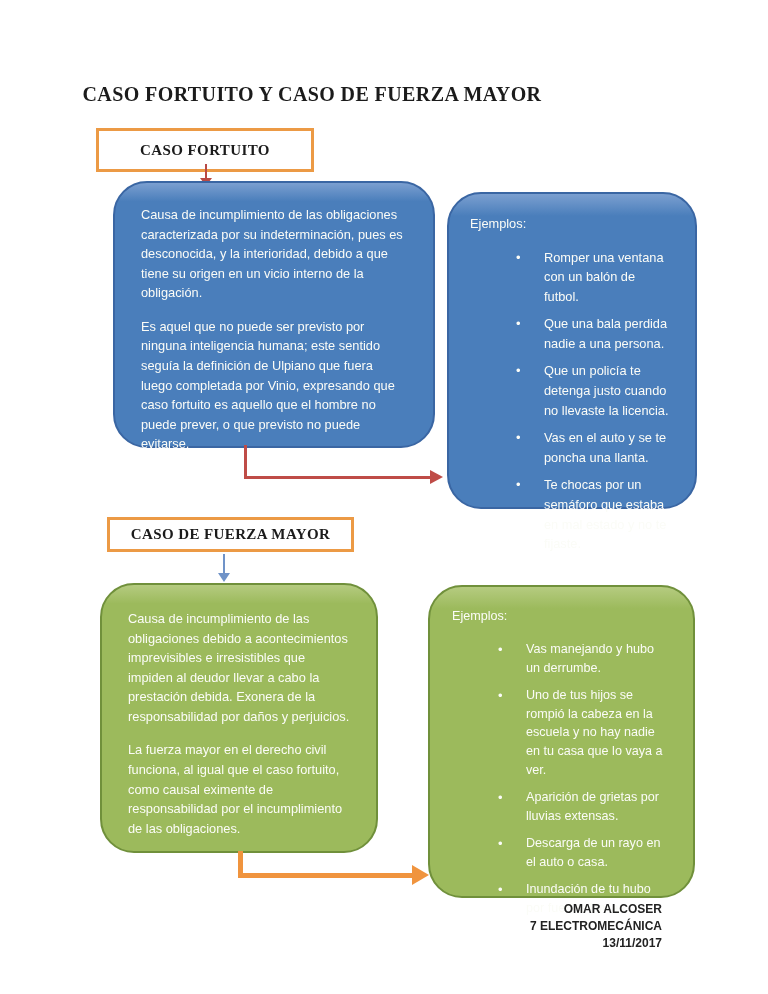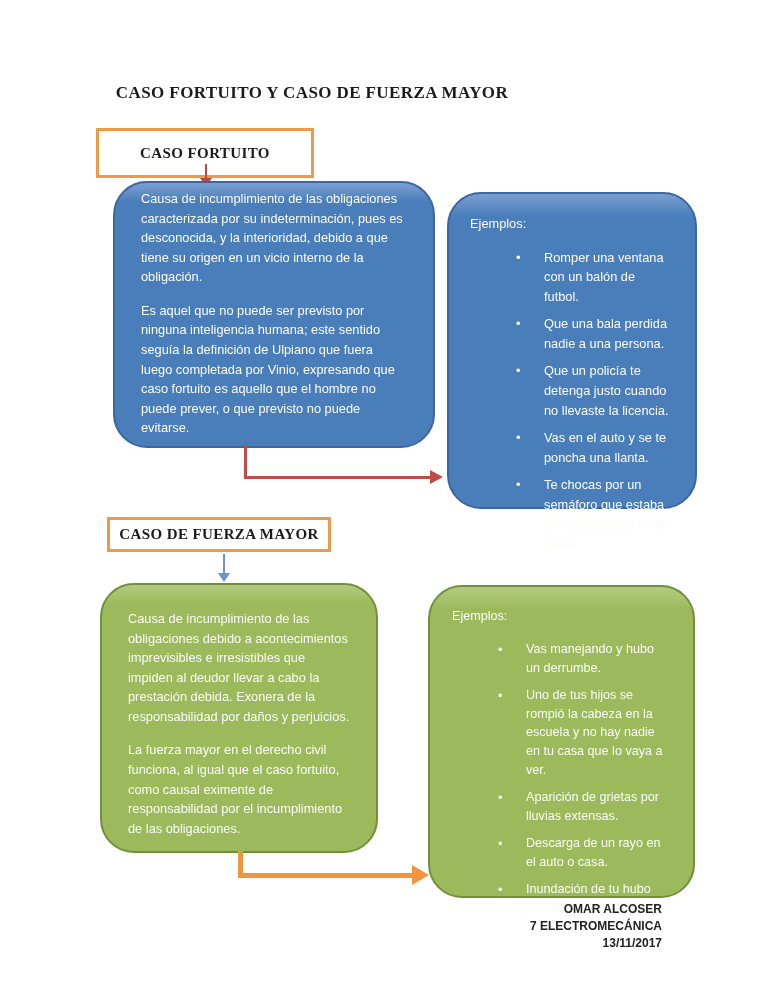--- a/index.html
+++ b/index.html
@@ -3,46 +3,46 @@
 <meta charset="utf-8">
 <style>
   html,body{margin:0;padding:0;}
   body{
     width:768px;height:994px;position:relative;background:#ffffff;
     font-family:"Liberation Sans",sans-serif;overflow:hidden;
   }
   
   .doc-title{
     position:absolute;left:0;top:83px;width:624px;text-align:center;
-    font-family:"Liberation Serif",serif;font-weight:bold;font-size:17px;
+    font-family:"Liberation Serif",serif;font-weight:bold;font-size:20px;
     letter-spacing:.4px;color:#1b1b1b;
   }
   .label-box{
     position:absolute;background:#ffffff;border:3px solid #ec9a45;
     display:flex;align-items:center;justify-content:center;
     font-family:"Liberation Serif",serif;font-weight:bold;font-size:15px;
     color:#1b1b1b;letter-spacing:.4px;box-sizing:border-box;
   }
-  #label-fortuito{left:96px;top:128px;width:218px;height:50px;}
-  #label-fuerza{left:107px;top:517px;width:224px;height:35px;}
+  #label-fortuito{left:96px;top:128px;width:218px;height:44px;}
+  #label-fuerza{left:107px;top:517px;width:247px;height:35px;}
 
   
   .bubble{
     position:absolute;box-sizing:border-box;border-radius:34px;
     color:#fbfcf7;font-size:12.8px;line-height:1.53;
   }
   .bubble.blue{
     background:linear-gradient(180deg,#7b9fd0 0%,#4a7ebb 7%,#4a7ebb 100%);
     border:2px solid #3a66a3;
   }
   .bubble.green{
     background:linear-gradient(180deg,#b5cb80 0%,#9cba5c 7%,#9cba5c 100%);
     border:2px solid #70903b;
   }
-  #fortuito-desc{left:113px;top:181px;width:322px;height:267px;padding:6px 26px;}
+  #fortuito-desc{left:113px;top:181px;width:322px;height:267px;padding:22px 26px;}
   #fortuito-ex  {left:447px;top:192px;width:250px;height:317px;padding:20px 14px 16px 21px;}
   #fuerza-desc  {left:100px;top:583px;width:278px;height:270px;padding:24px 26px;}
   #fuerza-ex    {left:428px;top:585px;width:267px;height:313px;padding:20px 14px 16px 22px;font-size:12.6px;line-height:1.5;}
   .bubble p{margin:0 0 14px 0;}
   .bubble p:last-child{margin-bottom:0;}
   .ex-heading{margin:0 0 10px 0;}
   ul.ex-list{list-style:none;margin:0;padding:0;}
   ul.ex-list li{position:relative;padding-left:66px;margin:8px;}
   ul.ex-list li::before{
     content:"\2022";position:absolute;left:38px;top:0;font-size:13px;

